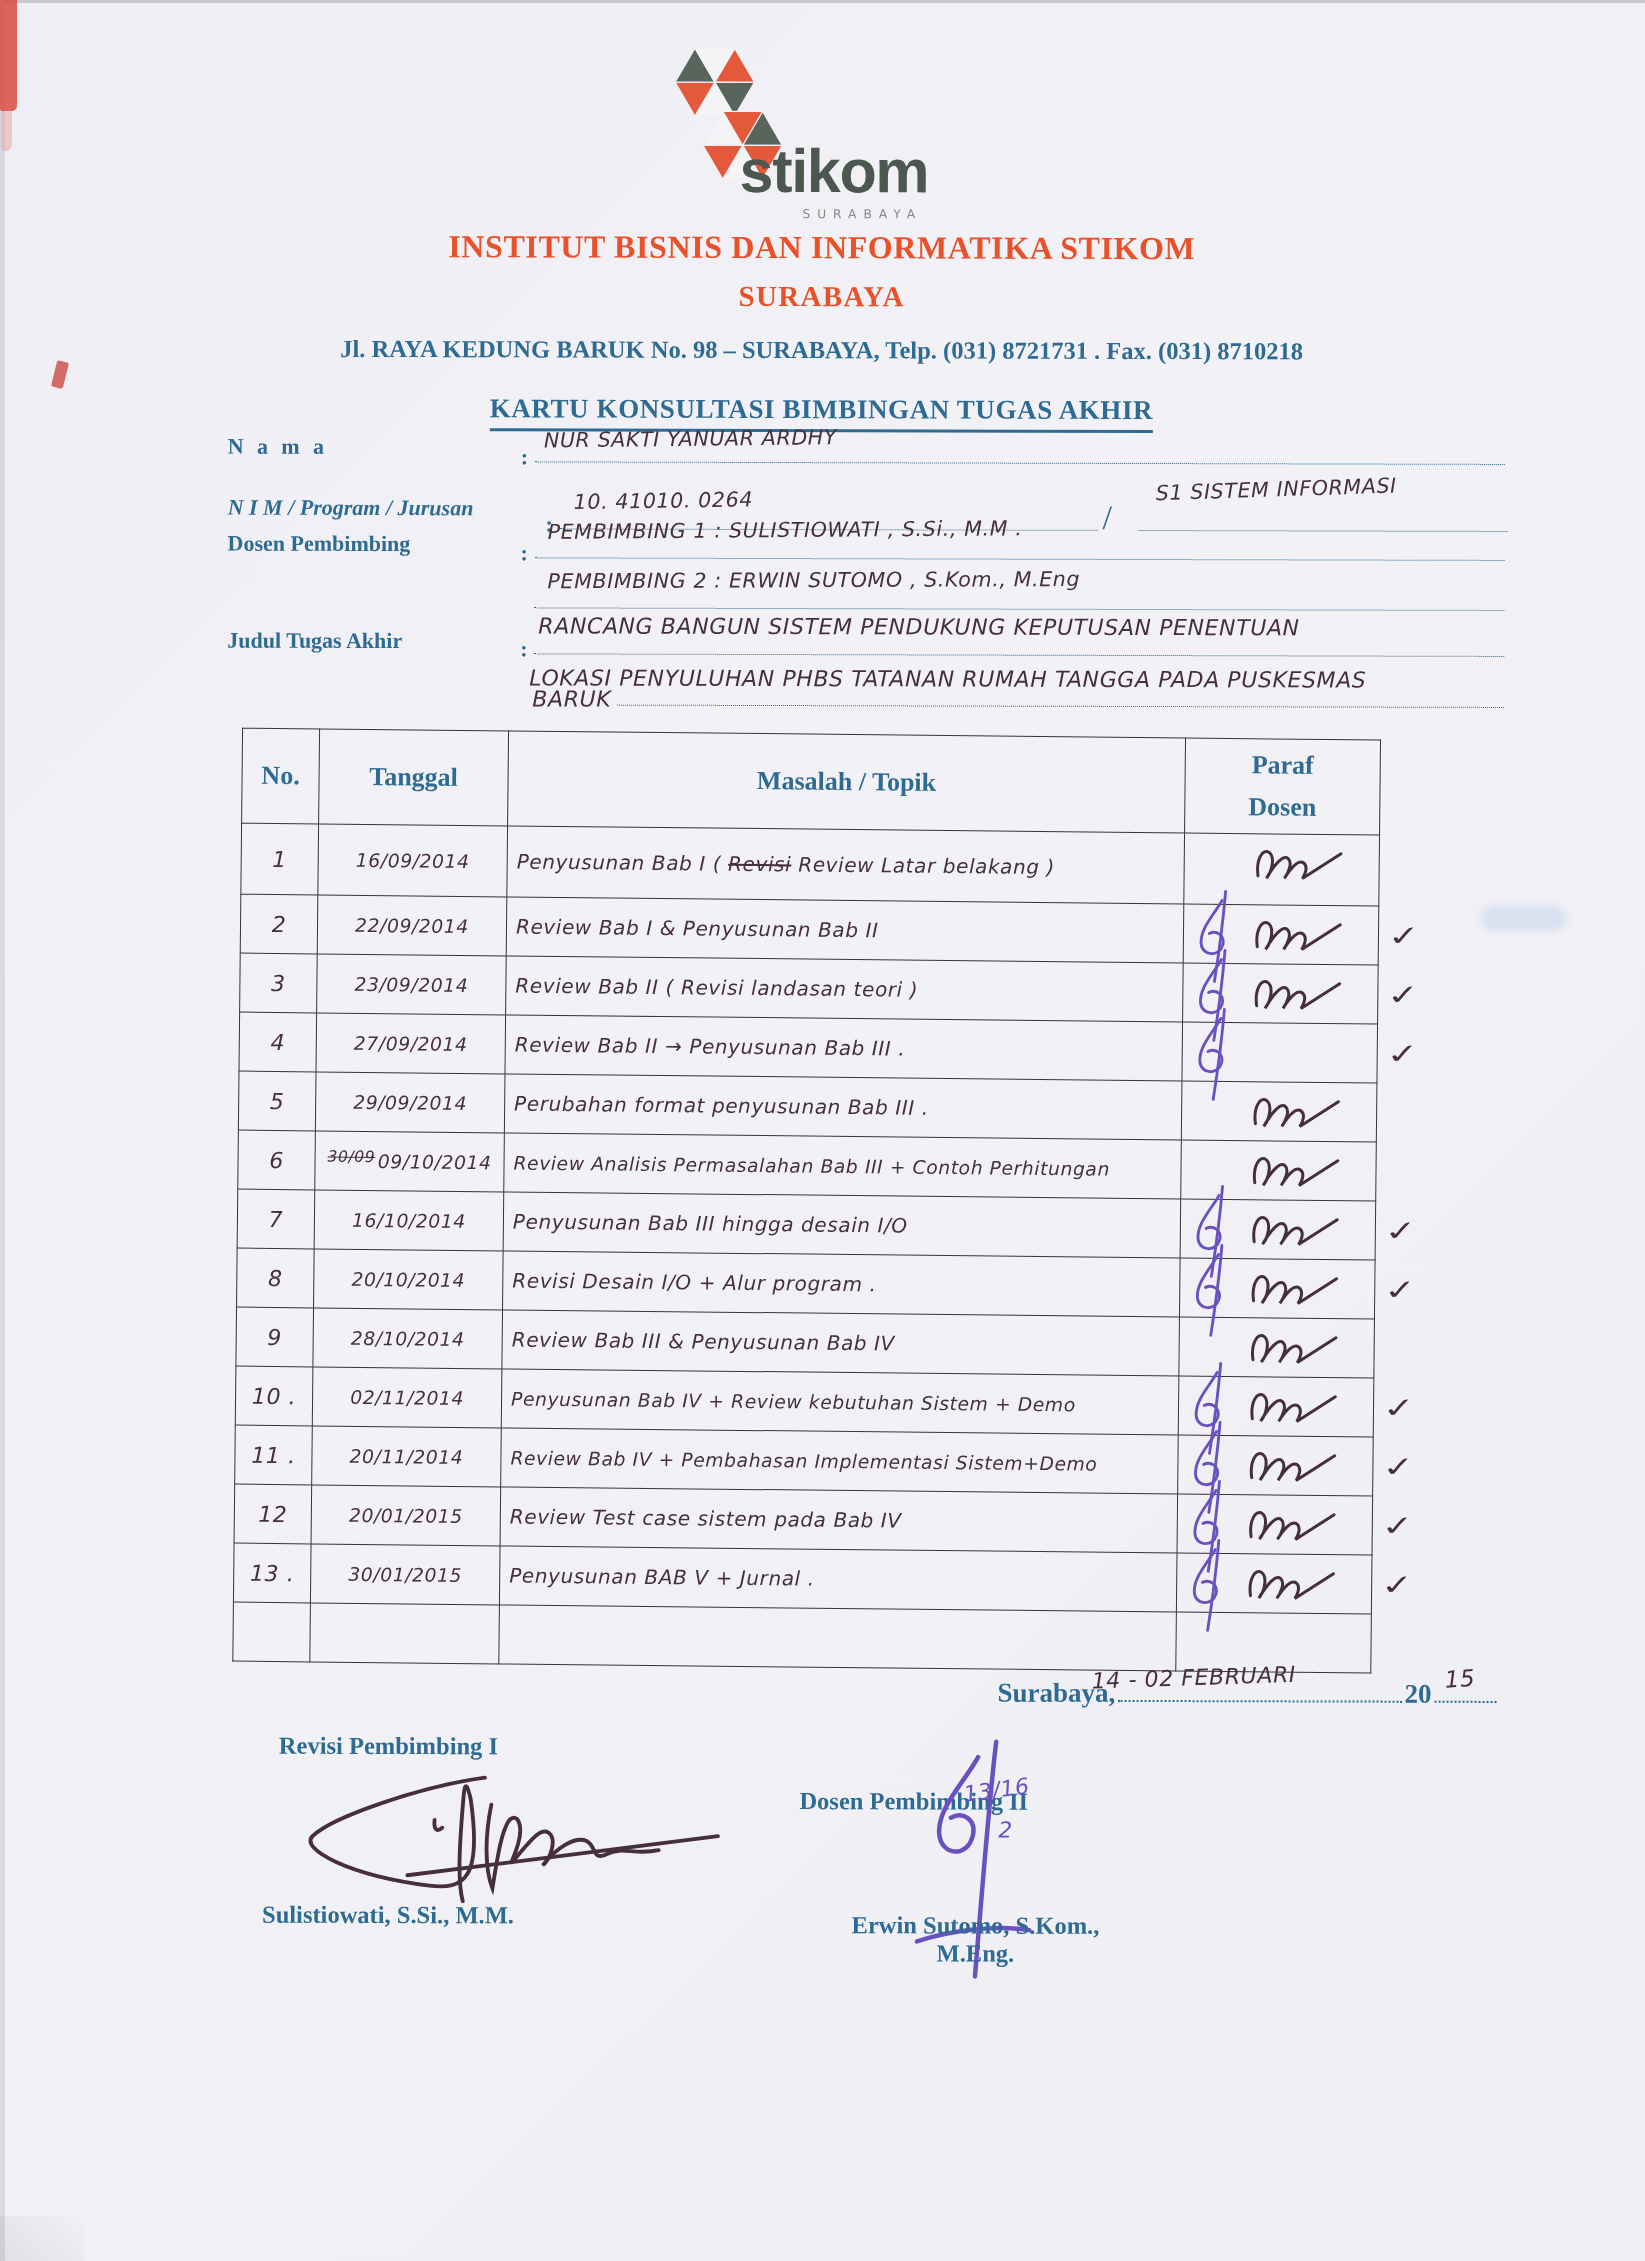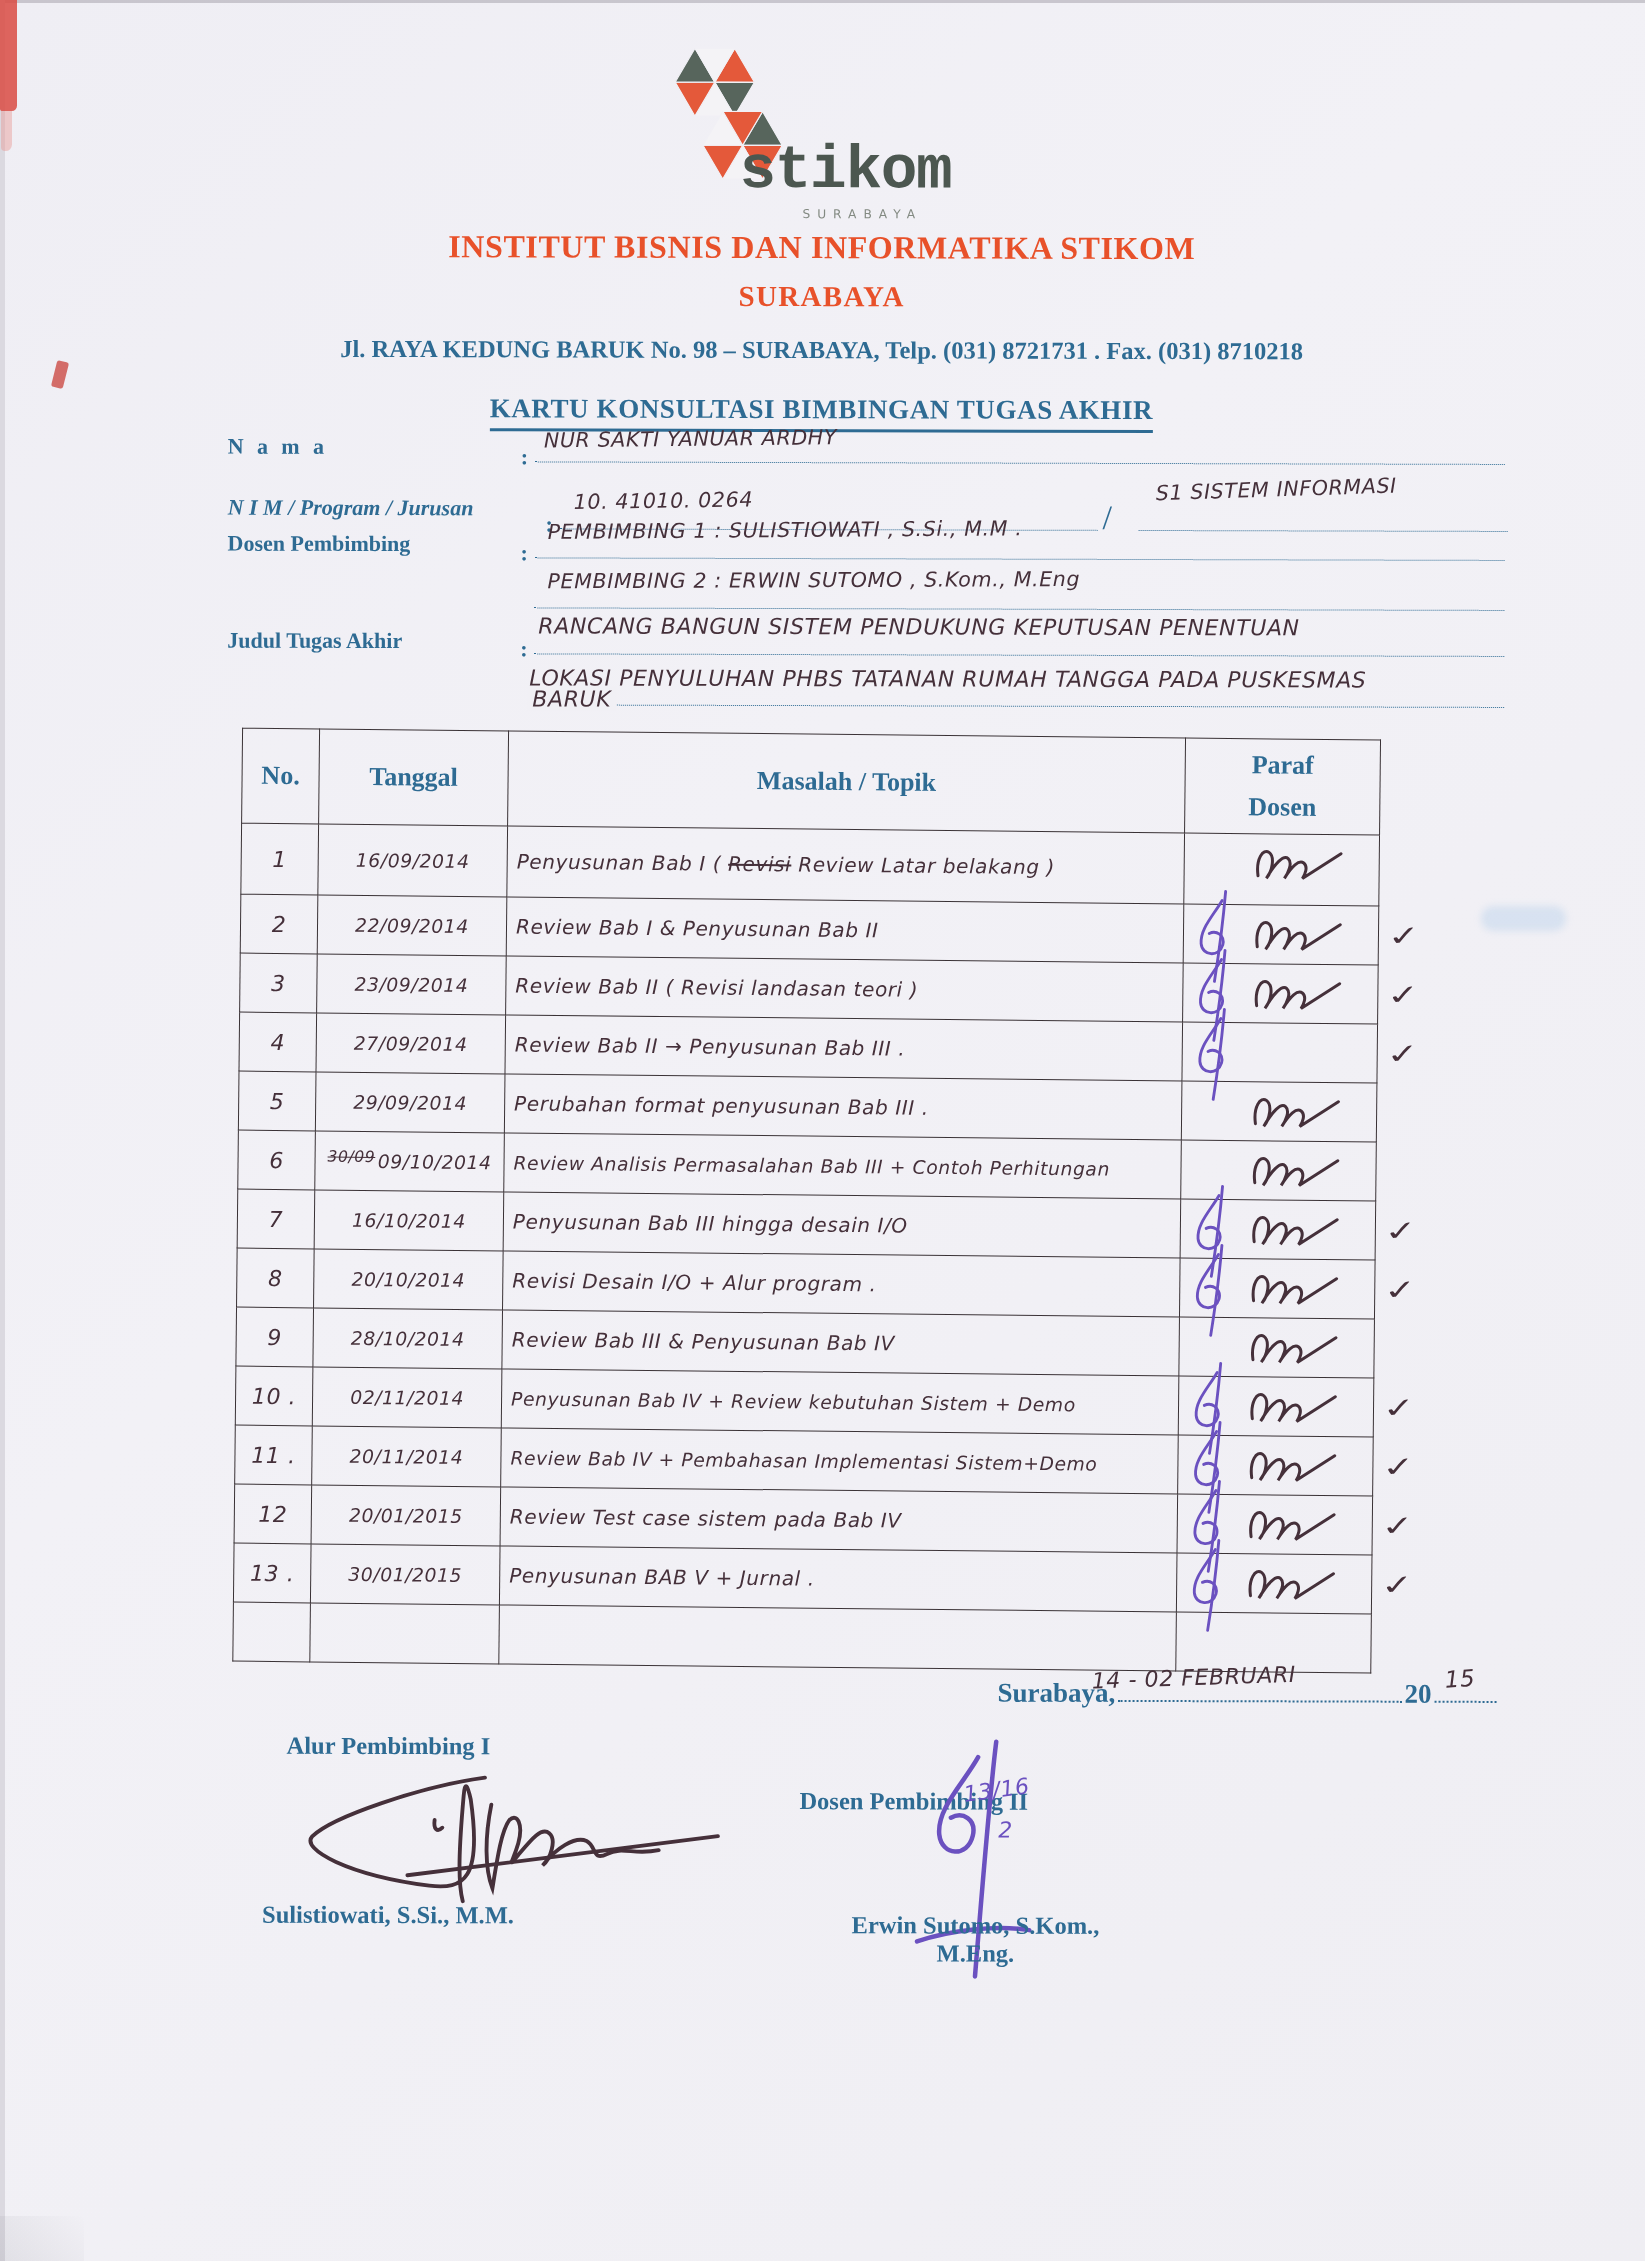--- a/index.html
+++ b/index.html
@@ -21,21 +21,21 @@
   .edge-left{left:0;top:0;width:4.5px;height:2261px;background:#dbd9e0;}
   .red-edge{left:0;top:0;width:17px;height:111px;background:#d94b43;opacity:.85;border-radius:0 0 5.2px 2.6px;}
   .red-edge2{left:1.3px;top:111px;width:10.3px;height:40px;background:#e89a94;opacity:.45;border-radius:0 0 6.4px 3.9px;}
   .red-dash{left:54px;top:361px;width:11.6px;height:27px;background:#c9403a;opacity:.75;transform:rotate(14deg);border-radius:2.6px;}
   .blue-smear{left:1481px;top:906px;width:85px;height:24.5px;background:rgba(150,190,230,.28);filter:blur(3.9px);border-radius:13px;}
   .corner-shade{left:0;top:2216px;width:84px;height:45px;background:linear-gradient(45deg,rgba(80,80,95,.10),rgba(0,0,0,0));}
 
   
   #logo-block{left:657px;top:32px;width:335px;height:174px;}
   #logo-mark{position:absolute;left:9px;top:0;width:126px;height:162px;}
-  #logo-word{position:absolute;left:83px;top:102px;font-family:Liberation Mono, monospace;font-weight:bold;font-size:61px;color:#4c5750;letter-spacing:-1.3px;}
+  #logo-word{position:absolute;left:83px;top:102px;font-family:Liberation Sans, sans-serif;font-weight:bold;font-size:61px;color:#4c5750;letter-spacing:-1.3px;}
   #logo-sub{position:absolute;left:146px;top:173px;font-family:"DejaVu Sans",sans-serif;font-size:12.2px;color:#838a82;letter-spacing:7px;}
 
   
   #inst-line1{top:227px;font-size:32px;letter-spacing:0.6px;}
   #inst-line2{top:278px;font-size:29px;letter-spacing:1.3px;}
   #address-line{top:334px;font-size:24.5px;}
   #doc-title-wrap{top:392px;}
   #doc-title{display:inline-block;font-size:27px;letter-spacing:0.6px;border-bottom:3.2px solid #2e6b93;padding-bottom:3.9px;}
 
   
@@ -373,21 +373,21 @@
 
   <div class="abs" style="left:1002px;top:1675px;white-space:nowrap;">
     <span class="print" style="font-size:27px;">Surabaya,</span>
     <span class="dotspan" style="width:284px;"></span>
     <span class="print" style="font-size:27px;">20</span>
     <span class="dotspan" style="width:62px;"></span>
   </div>
   <div class="abs hand" style="left:1096px;top:1662px;font-size:22px;transform:rotate(-2deg);white-space:nowrap;">14 - 02 FEBRUARI</div>
   <div class="abs hand" style="left:1449px;top:1662px;font-size:23px;transform:rotate(-4deg);">15</div>
 
-  <div class="abs print sig-title" style="left:264px;top:1731px;width:258px;">Alur Pembimbing  I</div>
+  <div class="abs print sig-title" style="left:264px;top:1731px;width:258px;">Revisi Pembimbing  I</div>
   <svg class="abs" style="left:277px;top:1757px;width:451px;height:161px;" viewBox="0 0 700 250" fill="none" stroke="#45303a" stroke-width="6" stroke-linecap="round">
     <path d="M330,30 C230,44 92,92 62,122 C44,142 118,182 244,198 C298,204 326,188 308,64 C303,42 299,34 297,58 C290,140 288,192 296,222"></path>
     <path d="M340,72 C330,122 330,172 342,202 C350,152 356,112 368,96 C380,84 390,102 382,132 C374,160 364,172 382,150 C402,126 418,106 430,116 C442,126 432,156 420,166 C440,140 470,120 488,128 C504,136 496,160 520,148 C544,136 562,150 600,142"></path>
     <path d="M210,182 C360,162 560,138 692,120"></path>
     <path d="M252,96 C250,110 256,116 264,108"></path>
   </svg>
   <div class="abs print sig-name" style="left:251px;top:1900px;width:284px;">Sulistiowati, S.Si., M.M.</div>
 
   <div class="abs print sig-title" style="left:793px;top:1740px;width:251px;margin-top:45px;">Dosen Pembimbing II</div>
   <svg class="abs" style="left:904px;top:1734px;width:142px;height:245px;" viewBox="0 0 220 380" fill="none" stroke="#6b51c0" stroke-width="7" stroke-linecap="round">

